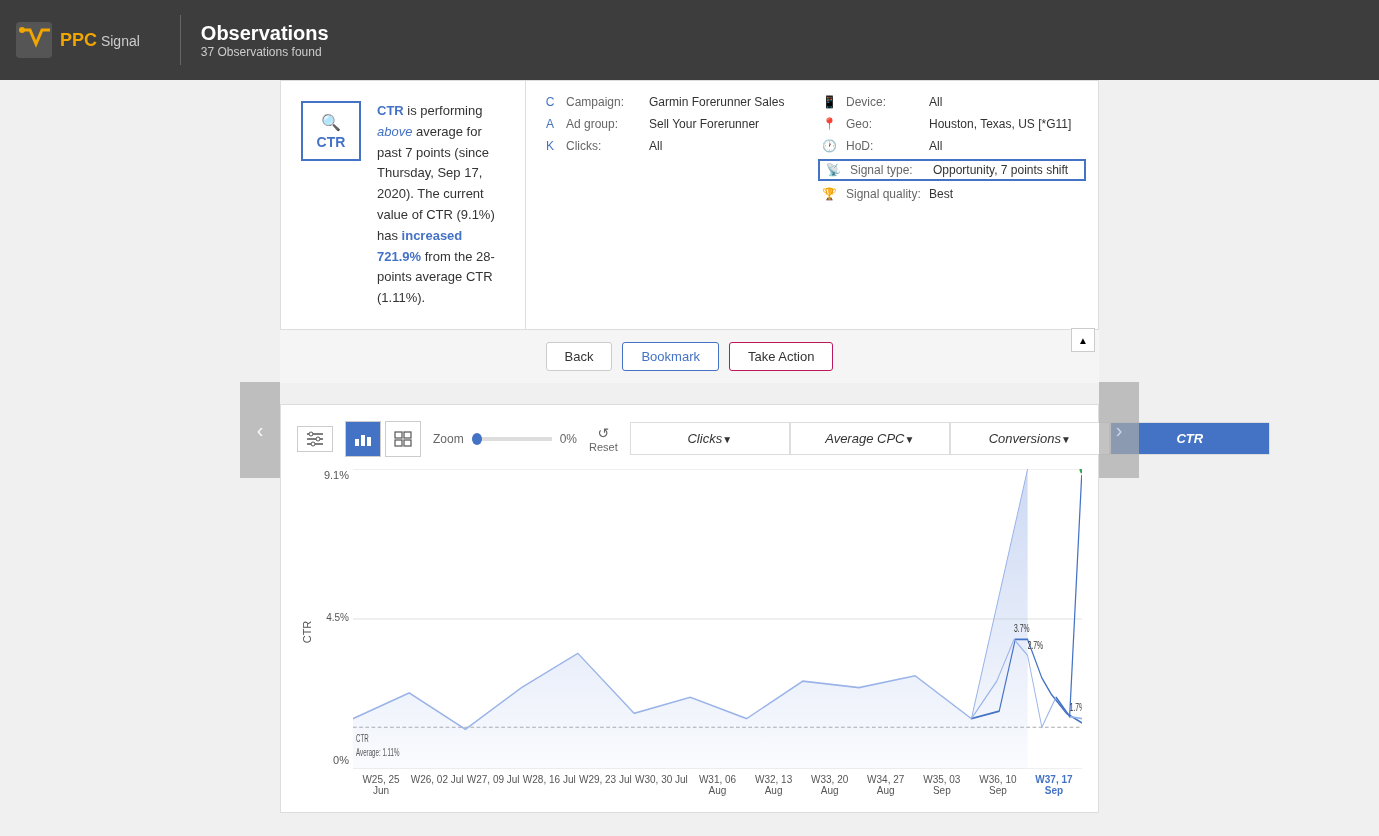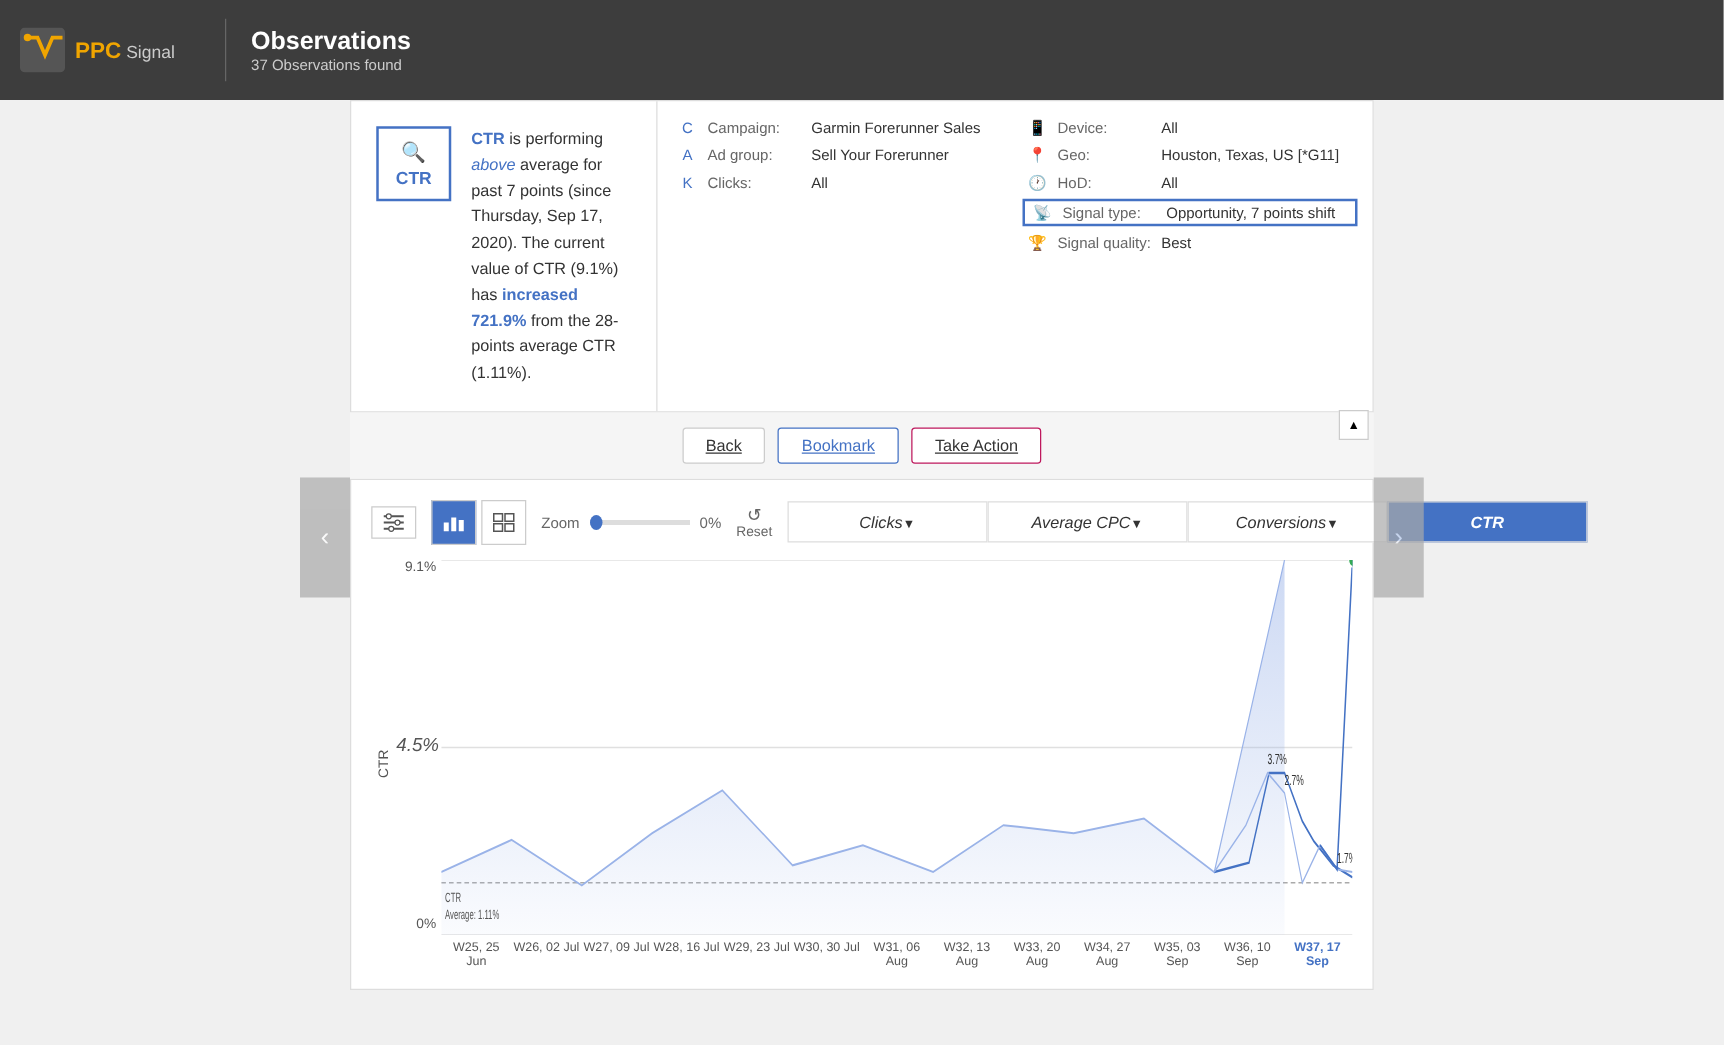--- a/index.html
+++ b/index.html
@@ -27,28 +27,28 @@
     .obs-right { display: flex; padding: 14px 16px; gap: 20px; }
     .obs-meta-col { display: flex; flex-direction: column; gap: 8px; min-width: 260px; }
     .obs-meta-row { display: flex; gap: 8px; align-items: center; font-size: 12px; }
     .obs-meta-row .meta-icon { color: #4472c4; font-size: 12px; width: 16px; text-align: center; flex-shrink: 0; }
     .obs-meta-row .meta-label { color: #666; min-width: 75px; }
     .obs-meta-row .meta-value { color: #333; font-weight: 500; }
     .obs-meta-row.highlighted { border: 2px solid #4472c4; padding: 2px 4px; margin: -2px -4px; }
 
     
     .action-bar { display: flex; justify-content: center; align-items: center; padding: 12px 0; gap: 10px; background: #f5f5f5; margin: 0 280px; }
-    .btn { padding: 6px 18px; border-radius: 3px; cursor: pointer; font-size: 13px; border: 1px solid #ccc; background: white; color: #333; text-decoration: underline; }
+    .btn { padding: 6px 18px; border-radius: 3px; cursor: pointer; font-size: 13px; border: 1px solid #ccc; background: white; color: #333; }
     .btn-back { background: white; border: 1px solid #ccc; }
     .btn-bookmark { background: white; border: 1px solid #4472c4; color: #4472c4; }
     .btn-action { background: white; border: 1px solid #be185d; color: #333; }
     .chevron-up { position: absolute; right: 284px; top: 248px; background: white; border: 1px solid #ccc; width: 24px; height: 24px; display: flex; align-items: center; justify-content: center; cursor: pointer; font-size: 10px; }
 
     
-    .chart-area { background: white; margin: 0 280px; padding: 16px; border: 1px solid #ddd; }
+    .chart-area { background: white; margin: 21px 280px; padding: 16px; border: 1px solid #ddd; }
     .chart-toolbar { display: flex; align-items: center; gap: 12px; margin-bottom: 12px; }
     .toolbar-filter { border: 1px solid #ccc; padding: 4px 8px; display: flex; align-items: center; justify-content: center; cursor: pointer; }
     .toolbar-icons { display: flex; gap: 4px; }
     .toolbar-icon { width: 36px; height: 36px; display: flex; align-items: center; justify-content: center; border: 1px solid #ccc; cursor: pointer; }
     .toolbar-icon.active { background: #4472c4; color: white; }
     .zoom-area { display: flex; align-items: center; gap: 8px; }
     .zoom-label { font-size: 12px; color: #666; }
     .zoom-pct { font-size: 12px; color: #666; }
     .zoom-reset { display: flex; flex-direction: column; align-items: center; font-size: 11px; color: #666; cursor: pointer; margin-left: 4px; }
     .chart-metrics { display: flex; gap: 0; margin-bottom: 8px; }
@@ -222,21 +222,21 @@
     </div>
 
     <div style="position:relative;display:flex;">
 
       <div style="display:flex;align-items:center;justify-content:center;width:20px;">
         <div style="transform:rotate(-90deg);font-size:11px;color:#555;white-space:nowrap;">CTR</div>
       </div>
 
       <div style="display:flex;flex-direction:column;justify-content:space-between;width:36px;text-align:right;padding-right:4px;padding-top:0;padding-bottom:30px;">
         <div style="font-size:11px;color:#555;">9.1%</div>
-        <div style="font-size:15px;color:#555;font-style:italic;">4.5%</div>
+        <div style="font-size:10px;color:#555;">4.5%</div>
         <div style="font-size:11px;color:#555;">0%</div>
       </div>
 
       <div style="flex:1;position:relative;">
         <svg width="100%" height="300" viewBox="0 0 1180 280" preserveAspectRatio="none">
 
           <line x1="0" y1="0" x2="1180" y2="0" stroke="#e0e0e0" stroke-width="1"></line>
           <line x1="0" y1="140" x2="1180" y2="140" stroke="#e0e0e0" stroke-width="1"></line>
           <line x1="0" y1="280" x2="1180" y2="280" stroke="#e0e0e0" stroke-width="1"></line>
 

